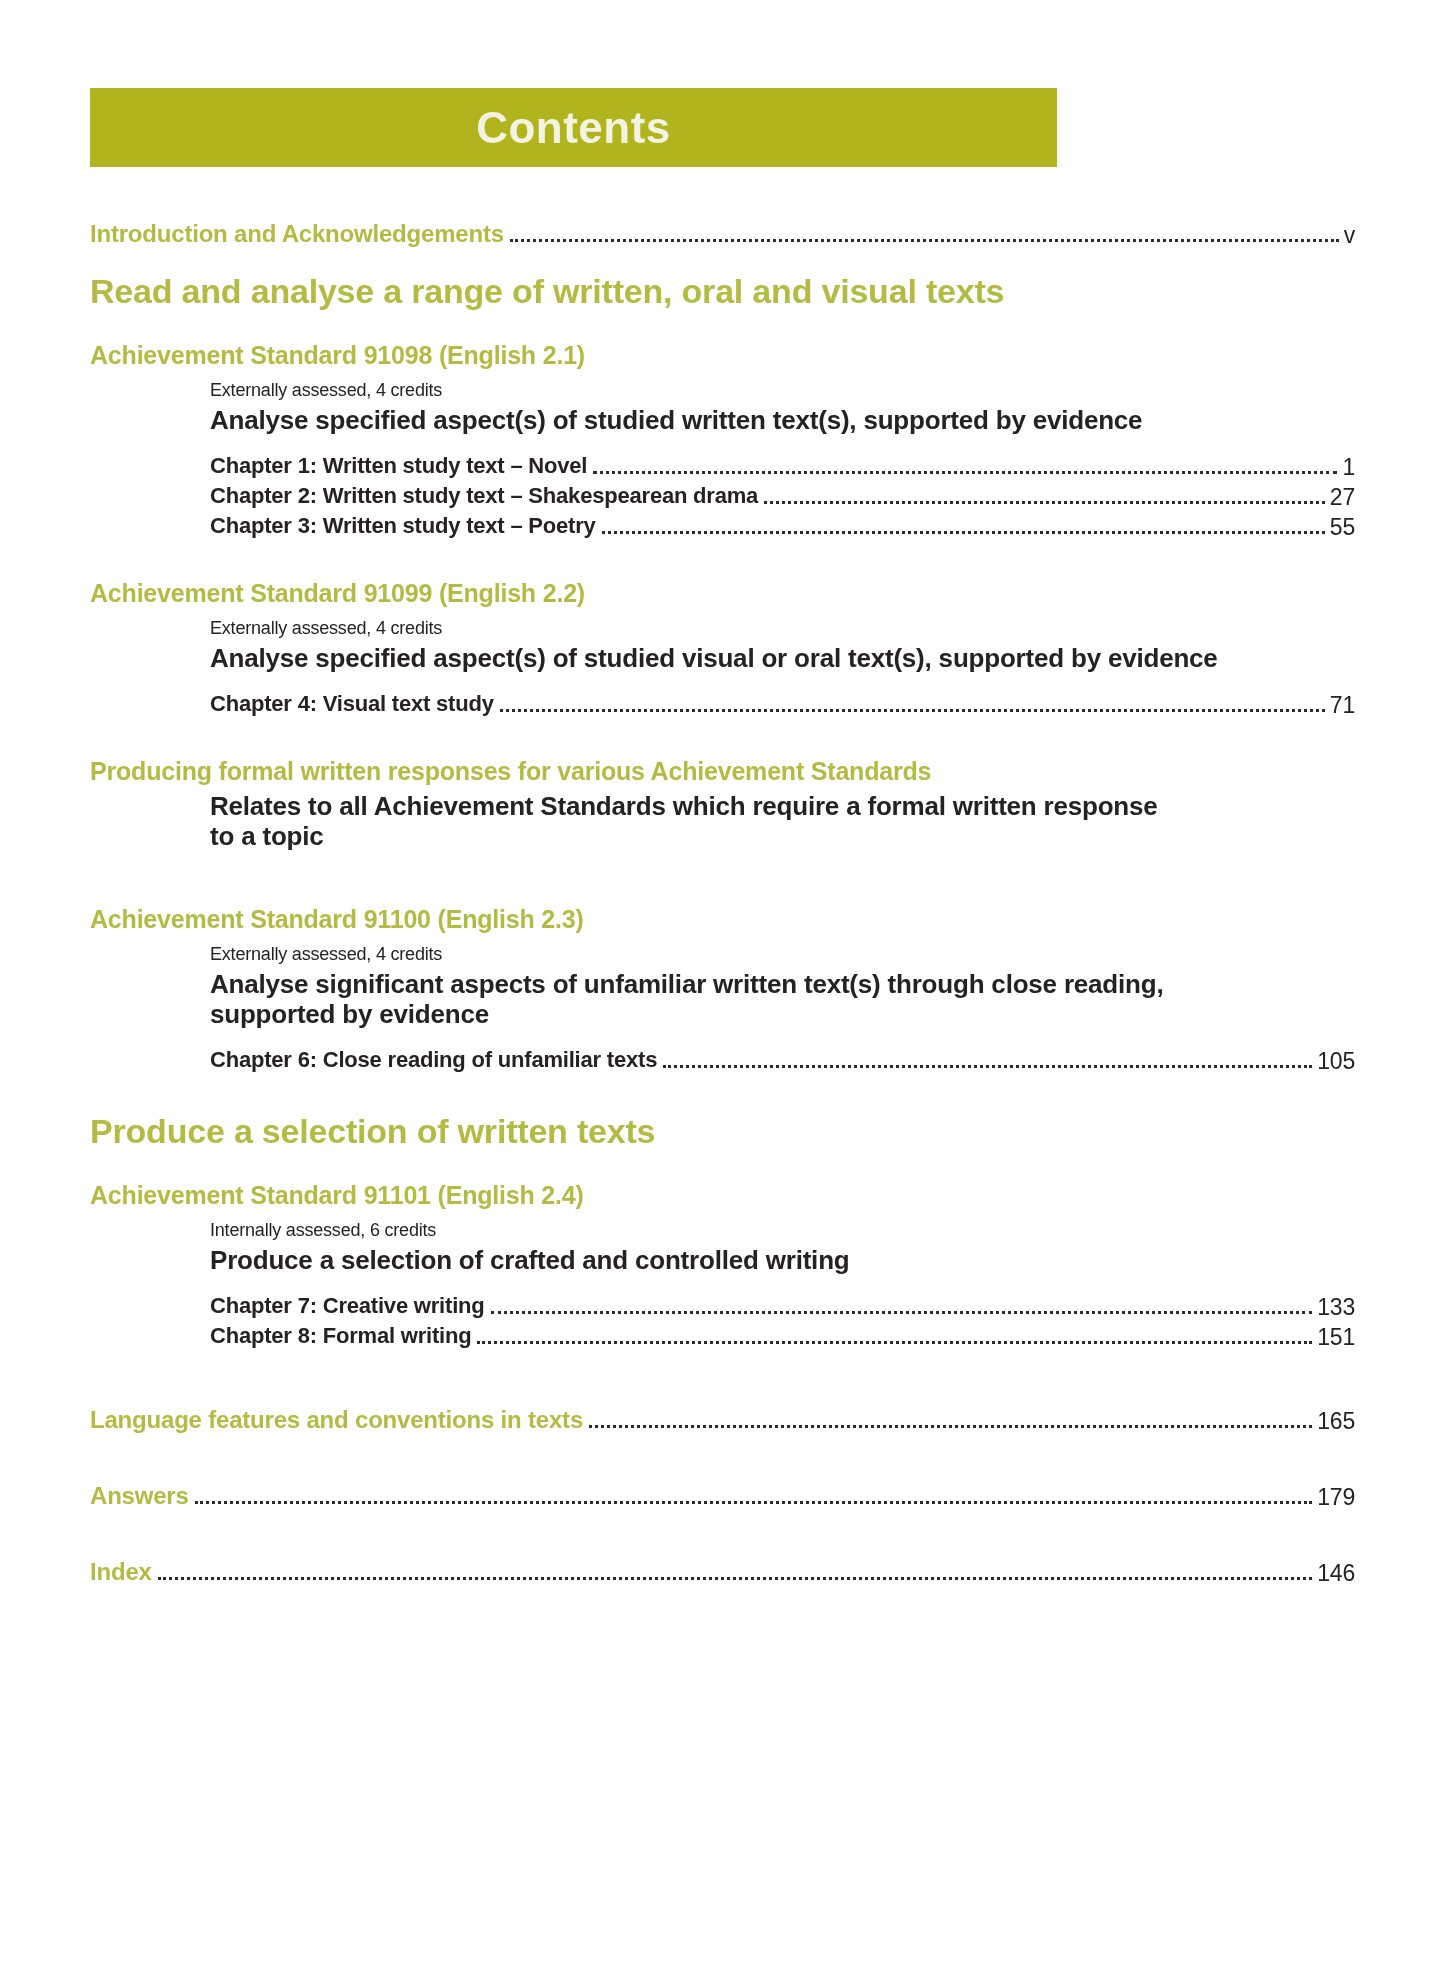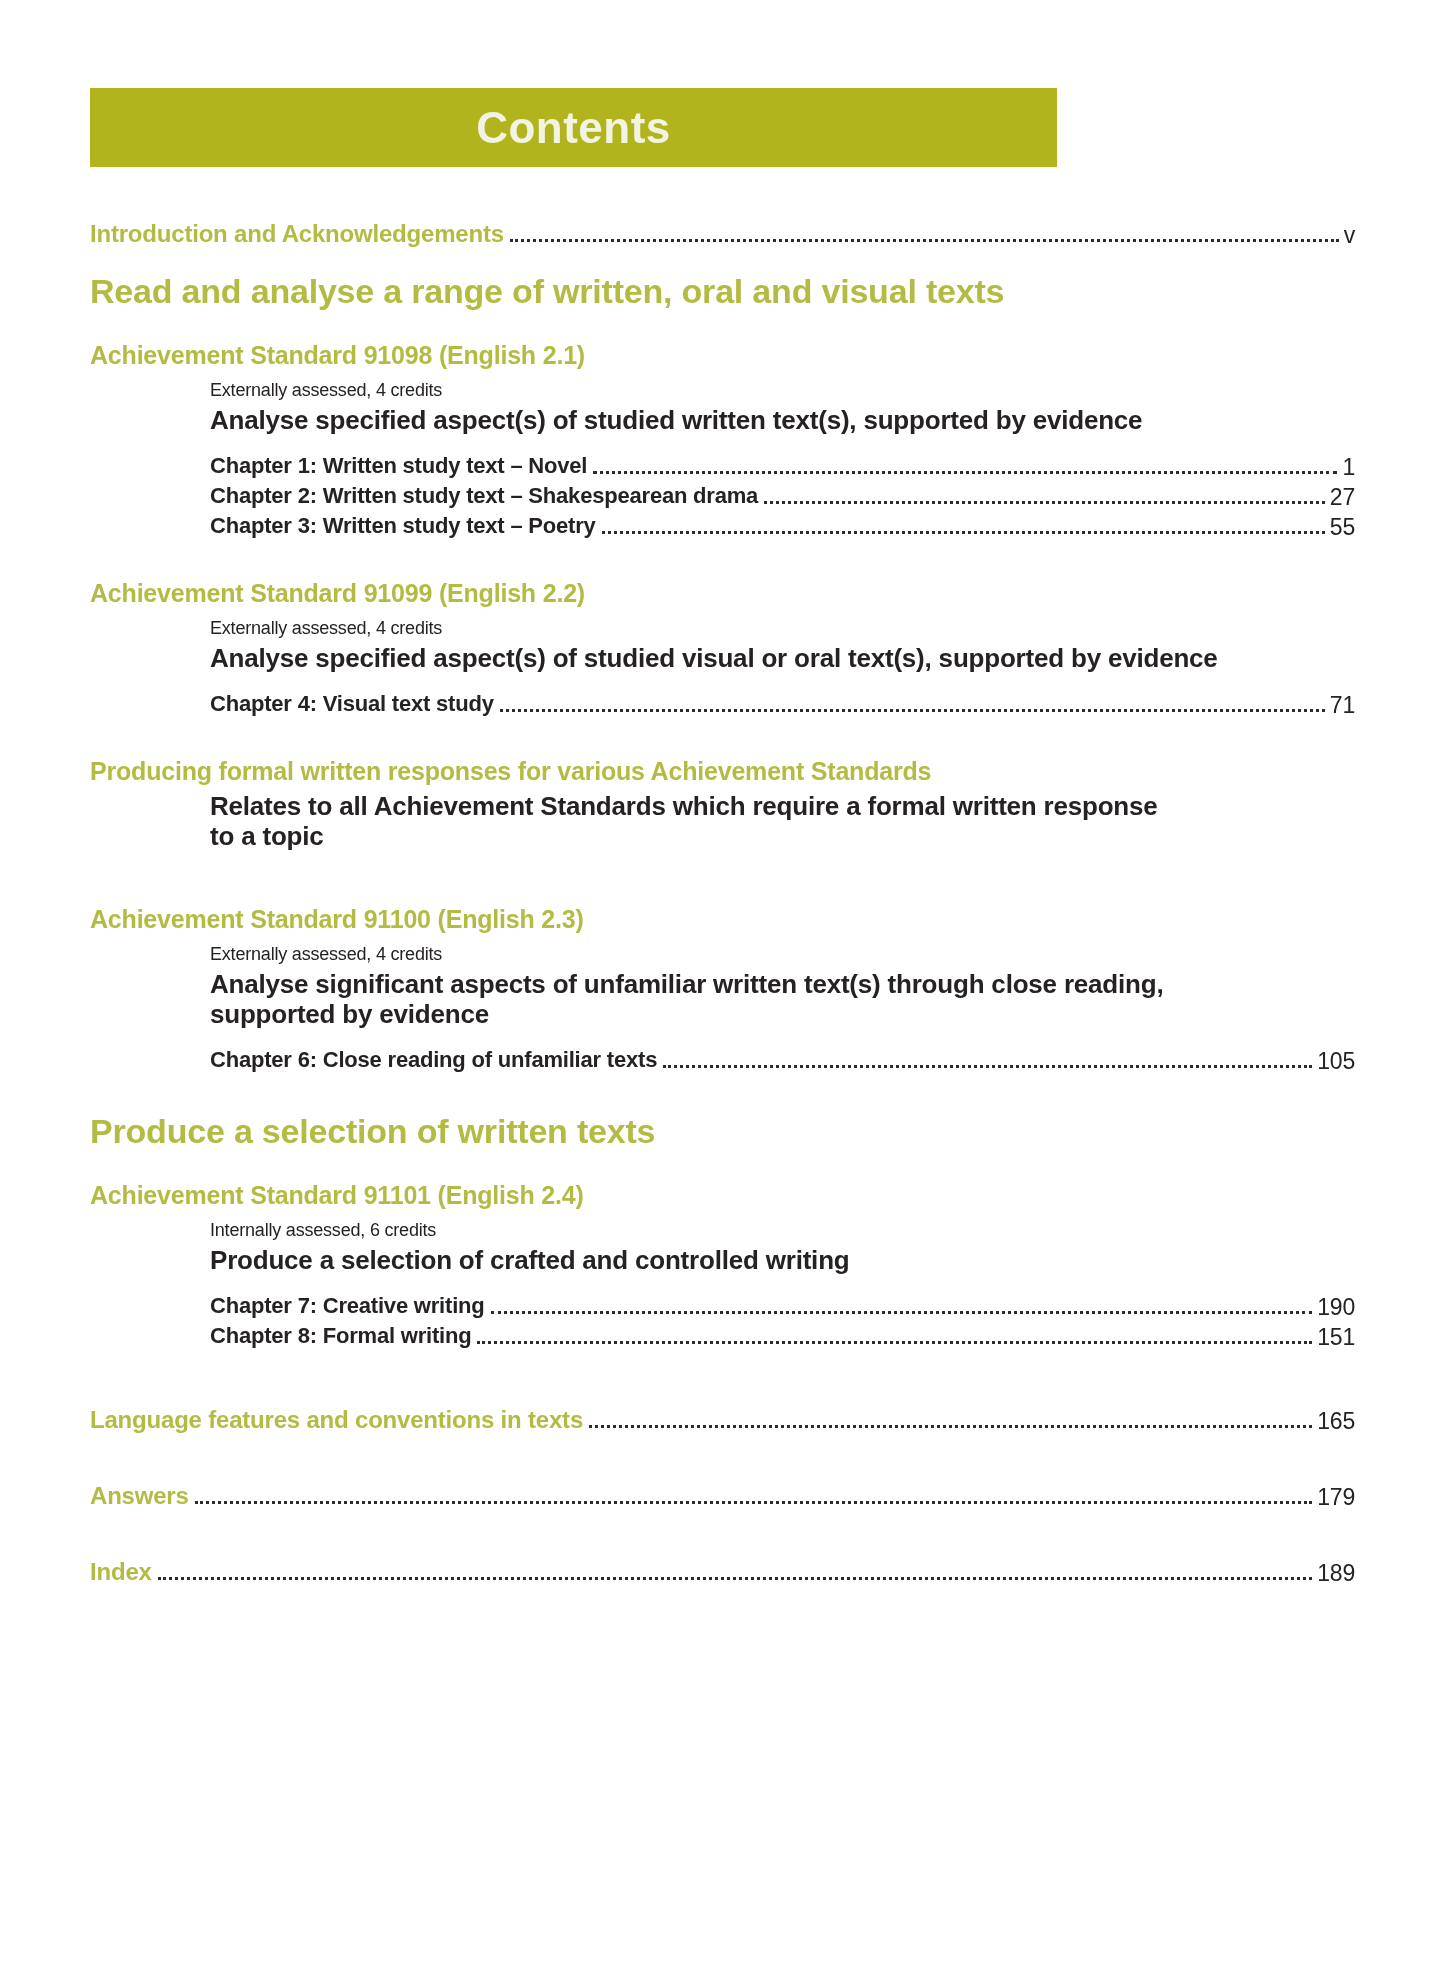--- a/index.html
+++ b/index.html
@@ -148,21 +148,21 @@
 
     <section class="standard">
       <h2 class="std-title">Achievement Standard 91101 (English 2.4)</h2>
       <div class="indent">
         <p class="assessment">Internally assessed, 6 credits</p>
         <p class="description">Produce a selection of crafted and controlled writing</p>
         <div class="chapters">
           <div class="toc-line chapter">
             <span class="ch-label">Chapter 7: Creative writing</span>
             <span class="leader"></span>
-            <span class="pagenum">190</span>
+            <span class="pagenum">133</span>
           </div>
           <div class="toc-line chapter">
             <span class="ch-label">Chapter 8: Formal writing</span>
             <span class="leader"></span>
             <span class="pagenum">151</span>
           </div>
         </div>
       </div>
     </section>
 
@@ -173,18 +173,18 @@
         <span class="pagenum">165</span>
       </div>
       <div class="toc-line tail-entry">
         <span class="green-label">Answers</span>
         <span class="leader"></span>
         <span class="pagenum">179</span>
       </div>
       <div class="toc-line tail-entry">
         <span class="green-label">Index</span>
         <span class="leader"></span>
-        <span class="pagenum">189</span>
+        <span class="pagenum">146</span>
       </div>
     </div>
 
   </main>
 </div>
 
 </body></html>

